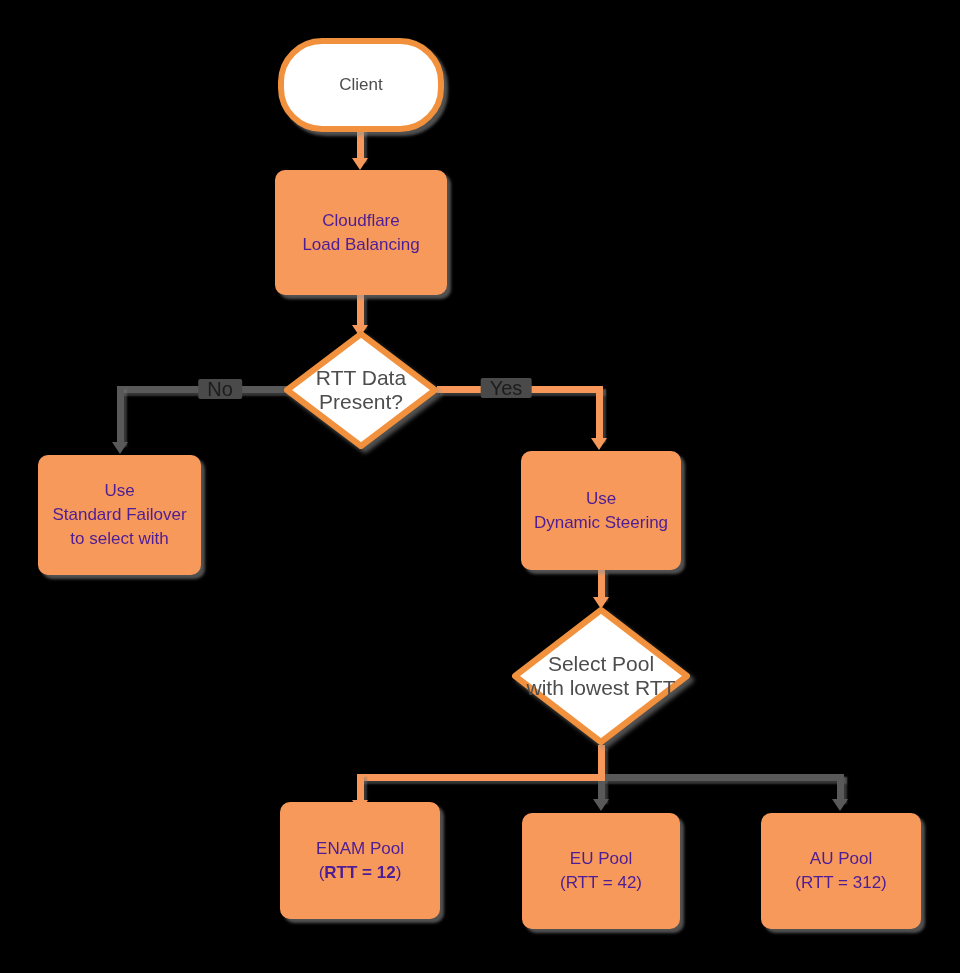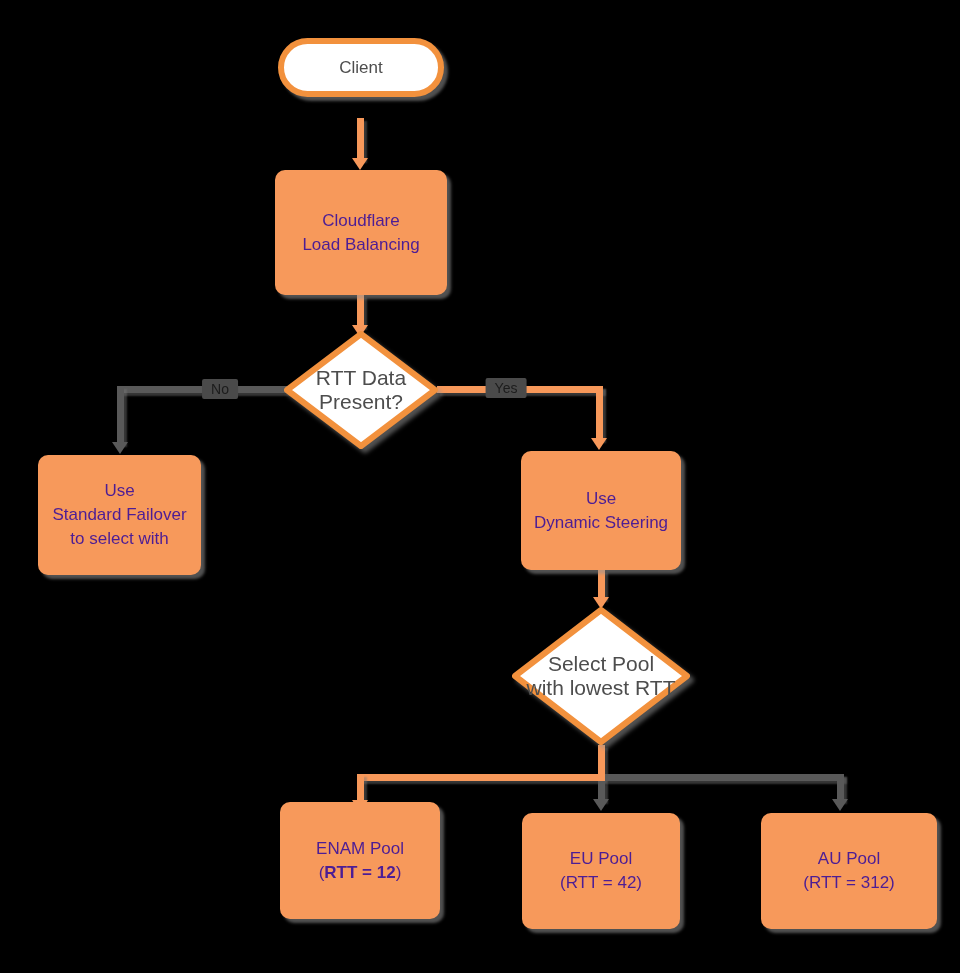--- a/index.html
+++ b/index.html
@@ -31,21 +31,21 @@
   .line { position:absolute; box-shadow:3px 3px 2px rgba(120,120,120,0.45); }
   .line-orange { background:#F7985A; }
   .line-gray { background:#595959; }
   .arrow-down { position:absolute; width:0; height:0;
     border-left:8px solid transparent; border-right:8px solid transparent; }
   .arrow-orange { border-top:12px solid #F7985A; }
   .arrow-gray { border-top:12px solid #595959; }
   
   .edge-label {
     position:absolute; transform:translate(-50%,-50%);
-    background:#4A4A4A; color:#1C1C1C; font-size:14px; line-height:16px;
+    background:#4A4A4A; color:#1C1C1C; font-size:20px; line-height:16px;
     padding:2px 9px; border-radius:2px;
   }
 </style>
 </head>
 <body>
 
 <div id="canvas">
 
   <div class="line line-orange" style="left:357px; top:118px; width:7px; height:42px;"></div>
   <div class="arrow-down arrow-orange" style="left:352px; top:158px;"></div>
@@ -70,21 +70,21 @@
   <div class="line line-orange" style="left:357px; top:774px; width:248px; height:7px; border-top-left-radius:6px;"></div>
   <div class="line line-orange" style="left:357px; top:774px; width:7px; height:28px;"></div>
   <div class="arrow-down arrow-orange" style="left:352px; top:800px;"></div>
 
   <div class="line line-gray" style="left:605px; top:774px; width:239px; height:7px;"></div>
   <div class="line line-gray" style="left:598px; top:781px; width:7px; height:20px;"></div>
   <div class="arrow-down arrow-gray" style="left:593px; top:799px;"></div>
   <div class="line line-gray" style="left:837px; top:774px; width:7px; height:27px;"></div>
   <div class="arrow-down arrow-gray" style="left:832px; top:799px;"></div>
 
-  <div class="node node-stadium" style="left:278px; top:38px; width:166px; height:59px;">
+  <div class="node node-stadium" style="left:278px; top:38px; width:166px; height:94px;">
     <span>Client</span>
   </div>
 
   <div class="node node-orange" style="left:275px; top:170px; width:172px; height:125px;">
     <span>Cloudflare</span>
     <span>Load Balancing</span>
   </div>
 
   <div class="diamond-wrap" style="left:281px; top:328px; width:160px; height:124px;">
     <svg width="160" height="124" viewBox="0 0 160 124">
@@ -120,18 +120,18 @@
   <div class="node node-orange" style="left:280px; top:802px; width:160px; height:117px;">
     <span>ENAM Pool</span>
     <span><span>(</span><span class="bold">RTT = 12</span><span>)</span></span>
   </div>
 
   <div class="node node-orange" style="left:522px; top:813px; width:158px; height:116px;justify-content:center;">
     <span>EU Pool</span>
     <span>(RTT = 42)</span>
   </div>
 
-  <div class="node node-orange" style="left:761px; top:813px; width:176px; height:116px;">
+  <div class="node node-orange" style="left:761px; top:813px; width:160px; height:116px;">
     <span>AU Pool</span>
     <span>(RTT = 312)</span>
   </div>
 
 </div>
 
 </body></html>

